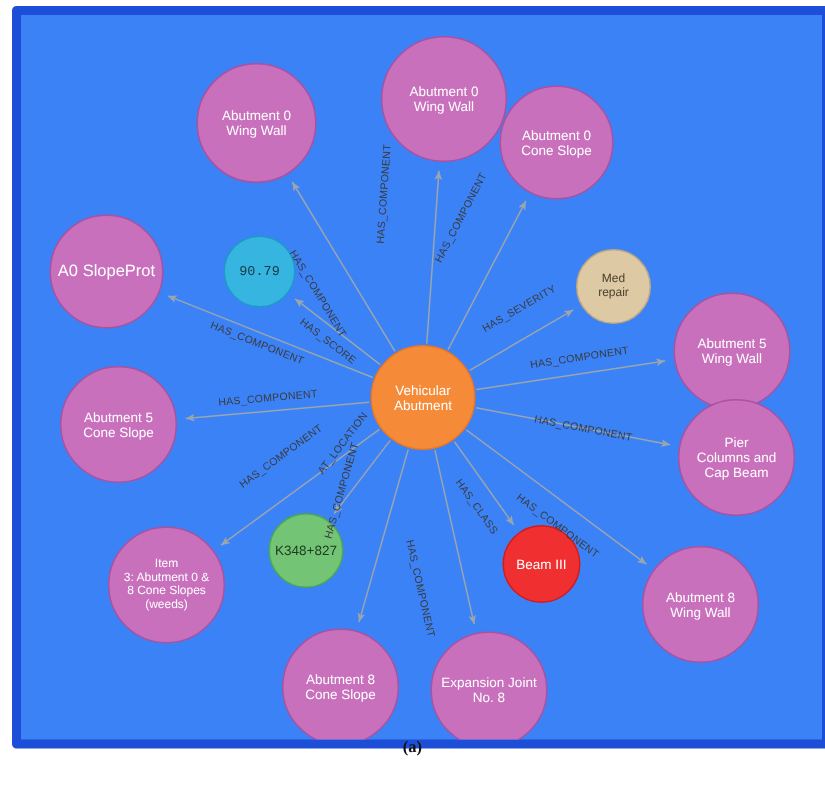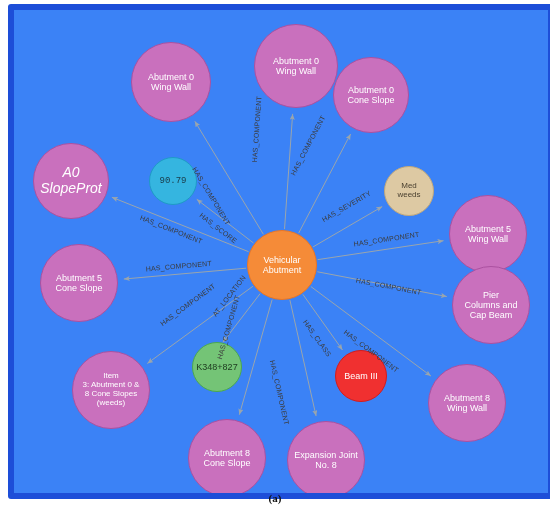--- a/index.html
+++ b/index.html
@@ -104,36 +104,36 @@
           <line x1="275.9238638256522" y1="290.1171237727767" x2="302.09517021793476" y2="406.1035952840291" stroke="#9aa5ad" stroke-width="1" marker-end="url(#arrowhead)"></line>
         </g>
     </svg>
     <div id="nodes-layer">
         <div class="node" style="left: 240px; top: 14px; width: 84px; height: 84px; background: rgb(201, 112, 189); border: 1.5px solid rgb(171, 81, 160); color: rgb(255, 255, 255); font-size: 9px;"><span class="node-label">Abutment 0
 Wing Wall</span></div>
         <div class="node" style="left: 117px; top: 32px; width: 80px; height: 80px; background: rgb(201, 112, 189); border: 1.5px solid rgb(171, 81, 160); color: rgb(255, 255, 255); font-size: 9px;"><span class="node-label">Abutment 0
 Wing Wall</span></div>
         <div class="node" style="left: 319px; top: 47px; width: 76px; height: 76px; background: rgb(201, 112, 189); border: 1.5px solid rgb(171, 81, 160); color: rgb(255, 255, 255); font-size: 9px;"><span class="node-label">Abutment 0
 Cone Slope</span></div>
-        <div class="node" style="left: 19px; top: 133px; width: 76px; height: 76px; background: rgb(201, 112, 189); border: 1.5px solid rgb(171, 81, 160); color: rgb(255, 255, 255); font-size: 14px; font-style: italic;"><span class="node-label">A0 SlopeProt</span></div>
+        <div class="node" style="left: 19px; top: 133px; width: 76px; height: 76px; background: rgb(201, 112, 189); border: 1.5px solid rgb(171, 81, 160); color: rgb(255, 255, 255); font-size: 11px;"><span class="node-label">A0 SlopeProt</span></div>
         <div class="node" style="left: 135px; top: 147px; width: 48px; height: 48px; background: rgb(53, 181, 224); border: 1.5px solid rgb(31, 154, 199); color: rgb(26, 58, 71); font-size: 9px; font-family: Liberation Mono, monospace;"><span class="node-label">90.79</span></div>
         <div class="node" style="left: 370px; top: 156px; width: 50px; height: 50px; background: rgb(221, 201, 163); border: 1.5px solid rgb(192, 168, 124); color: rgb(74, 64, 48); font-size: 8px;"><span class="node-label">Med
-weeds</span></div>
+repair</span></div>
         <div class="node" style="left: 435px; top: 185px; width: 78px; height: 78px; background: rgb(201, 112, 189); border: 1.5px solid rgb(171, 81, 160); color: rgb(255, 255, 255); font-size: 9px;"><span class="node-label">Abutment 5
 Wing Wall</span></div>
         <div class="node" style="left: 26px; top: 234px; width: 78px; height: 78px; background: rgb(201, 112, 189); border: 1.5px solid rgb(171, 81, 160); color: rgb(255, 255, 255); font-size: 9px;"><span class="node-label">Abutment 5
 Cone Slope</span></div>
         <div class="node" style="left: 438px; top: 256px; width: 78px; height: 78px; background: rgb(201, 112, 189); border: 1.5px solid rgb(171, 81, 160); color: rgb(255, 255, 255); font-size: 9px; align-items: center;"><span class="node-label">Pier
 Columns and
 Cap Beam</span></div>
         <div class="node" style="left: 58px; top: 341px; width: 78px; height: 78px; background: rgb(201, 112, 189); border: 1.5px solid rgb(171, 81, 160); color: rgb(255, 255, 255); font-size: 8px;"><span class="node-label">Item
 3: Abutment 0 &amp;
 8 Cone Slopes
 (weeds)</span></div>
-        <div class="node" style="left: 165px; top: 332px; width: 50px; height: 50px; background: rgb(116, 196, 118); border: 1.5px solid rgb(74, 168, 79); color: rgb(29, 58, 31); font-size: 9px; margin-left: 13px;"><span class="node-label">K348+827</span></div>
+        <div class="node" style="left: 165px; top: 332px; width: 50px; height: 50px; background: rgb(116, 196, 118); border: 1.5px solid rgb(74, 168, 79); color: rgb(29, 58, 31); font-size: 9px;"><span class="node-label">K348+827</span></div>
         <div class="node" style="left: 321px; top: 340px; width: 52px; height: 52px; background: rgb(240, 48, 48); border: 1.5px solid rgb(212, 27, 27); color: rgb(255, 255, 255); font-size: 9px;"><span class="node-label">Beam III</span></div>
         <div class="node" style="left: 414px; top: 354px; width: 78px; height: 78px; background: rgb(201, 112, 189); border: 1.5px solid rgb(171, 81, 160); color: rgb(255, 255, 255); font-size: 9px;"><span class="node-label">Abutment 8
 Wing Wall</span></div>
         <div class="node" style="left: 174px; top: 409px; width: 78px; height: 78px; background: rgb(201, 112, 189); border: 1.5px solid rgb(171, 81, 160); color: rgb(255, 255, 255); font-size: 9px;"><span class="node-label">Abutment 8
 Cone Slope</span></div>
         <div class="node" style="left: 273px; top: 411px; width: 78px; height: 78px; background: rgb(201, 112, 189); border: 1.5px solid rgb(171, 81, 160); color: rgb(255, 255, 255); font-size: 9px;"><span class="node-label">Expansion Joint
 No. 8</span></div>
         <div class="node" style="left: 233px; top: 220px; width: 70px; height: 70px; background: rgb(245, 139, 56); border: 1.5px solid rgb(238, 118, 32); color: rgb(255, 255, 255); font-size: 9px;"><span class="node-label">Vehicular
 Abutment</span></div>
       </div>

